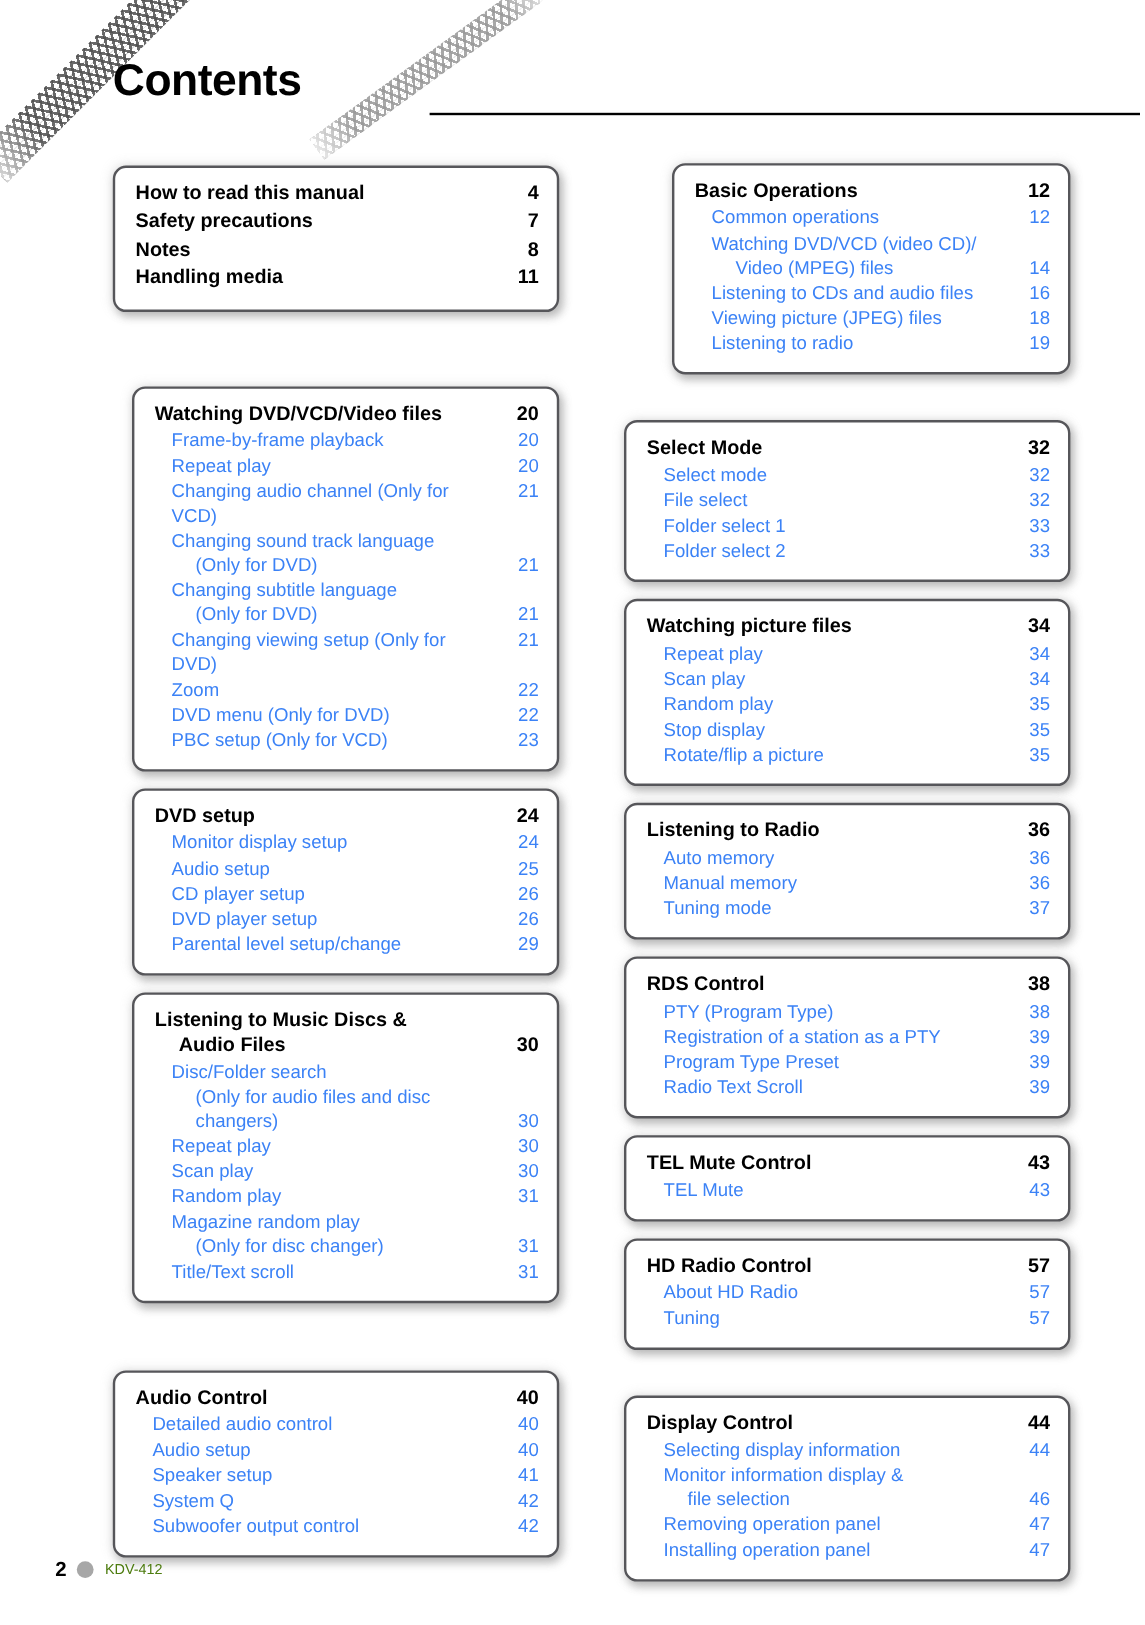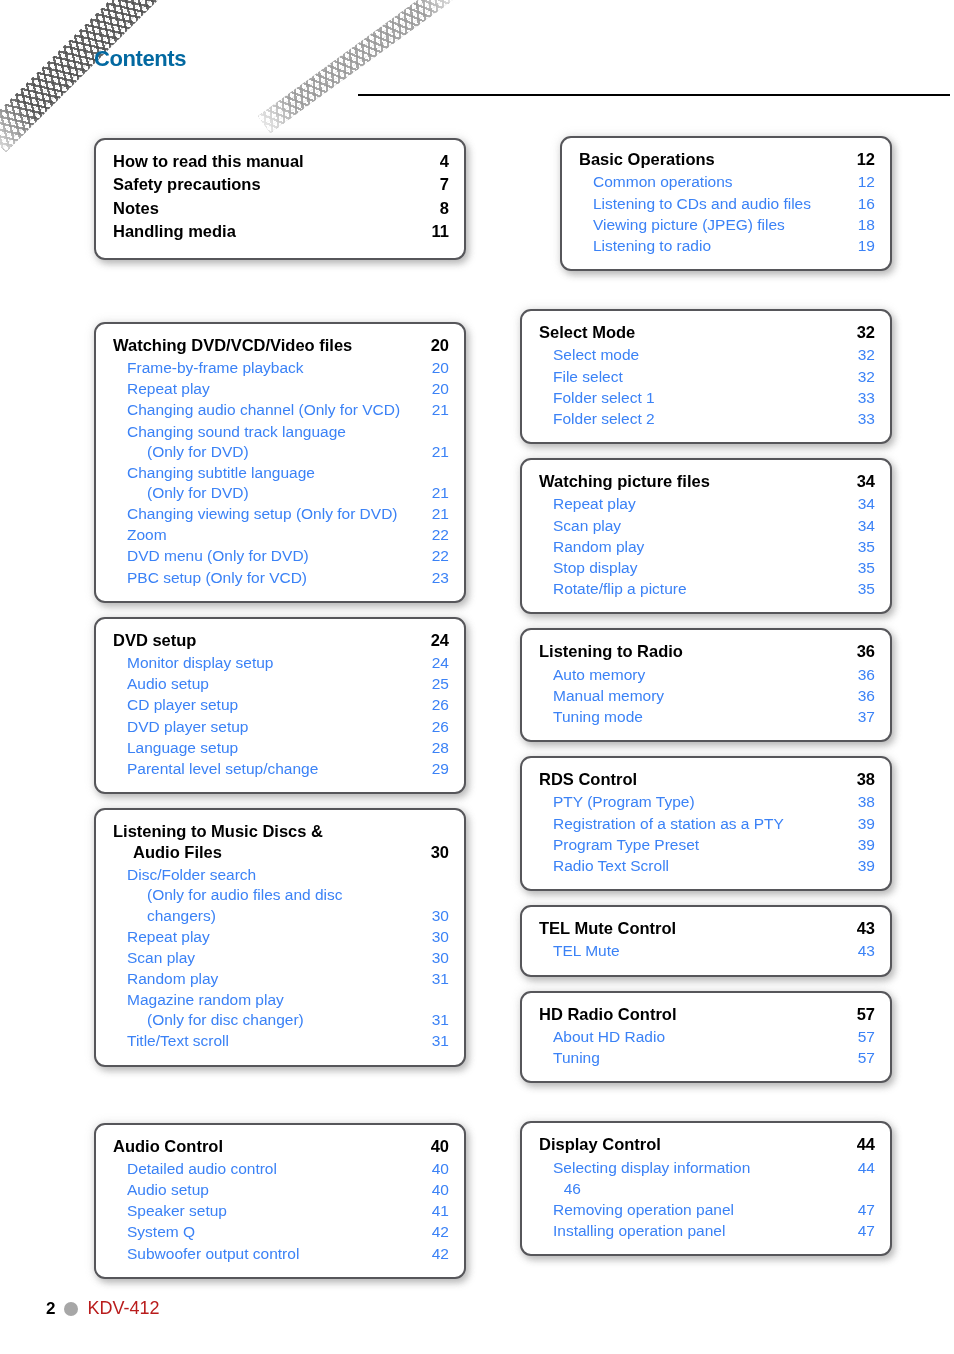--- a/index.html
+++ b/index.html
@@ -61,24 +61,24 @@
     position: absolute; inset: 0;
     background: linear-gradient(to right,
       rgba(255,255,255,0.75) 0%, rgba(255,255,255,0) 16%,
       rgba(255,255,255,0) 84%, rgba(255,255,255,0.75) 100%);
     pointer-events: none;
   }
 
   #contents-title {
     position: absolute;
     left: 94px; top: 46px;
-    font-size: 22px;
+    font-size: 37px;
     font-weight: bold;
     letter-spacing: -0.4px;
-    color: #0369a1;
+    color: #000000;
   }
   #header-rule {
     position: absolute;
     left: 358px; top: 94px;
     width: 592px; height: 0;
     border-top: 2.2px solid #000000;
   }
 
   
   .column {
@@ -156,22 +156,22 @@
     font-weight: bold;
     color: #000000;
   }
   #footer-dot {
     width: 14px; height: 14px;
     border-radius: 50%;
     background: #a7a7a7;
     display: inline-block;
   }
   #footer-model {
-    font-size: 18px;
-    color: #b91c1c;
+    font-size: 12px;
+    color: #4d7c0f;
   }
 </style>
 </head>
 <body>
 
 <div id="header">
   <div class="braid" id="braid-1">
     <div class="braid-tex"></div>
   </div>
   <div class="braid" id="braid-2">
@@ -195,21 +195,21 @@
         <div class="entry row-main">
           <div class="entry-title">Notes</div>
           <div class="entry-page">8</div>
         </div>
         <div class="entry row-main">
           <div class="entry-title">Handling media</div>
           <div class="entry-page">11</div>
         </div>
       </div>
     </div>
-    <div class="group" style="margin-bottom: 56px;">
+    <div class="group" style="margin-bottom: 56px; margin-left: 16px;">
       <div class="toc-box">
         <div class="entry row-main">
           <div class="entry-title">Watching DVD/VCD/Video files</div>
           <div class="entry-page">20</div>
         </div>
         <div class="entry row-sub">
           <div class="entry-title">Frame-by-frame playback</div>
           <div class="entry-page">20</div>
         </div>
         <div class="entry row-sub">
@@ -258,24 +258,20 @@
           <div class="entry-title">Audio setup</div>
           <div class="entry-page">25</div>
         </div>
         <div class="entry row-sub">
           <div class="entry-title">CD player setup</div>
           <div class="entry-page">26</div>
         </div>
         <div class="entry row-sub">
           <div class="entry-title">DVD player setup</div>
           <div class="entry-page">26</div>
-        </div>
-        <div class="entry row-sub">
-          <div class="entry-title">Language setup</div>
-          <div class="entry-page">28</div>
         </div>
         <div class="entry row-sub">
           <div class="entry-title">Parental level setup/change</div>
           <div class="entry-page">29</div>
         </div>
       </div>
       <div class="toc-box">
         <div class="entry row-main two-line">
           <div class="entry-title">Listening to Music Discs &amp;<span class="cont-line">Audio Files</span></div>
           <div class="entry-page" style="align-self: flex-end;">30</div>
@@ -340,20 +336,24 @@
       <div class="toc-box">
         <div class="entry row-main">
           <div class="entry-title">Basic Operations</div>
           <div class="entry-page">12</div>
         </div>
         <div class="entry row-sub">
           <div class="entry-title">Common operations</div>
           <div class="entry-page">12</div>
         </div>
         <div class="entry row-sub">
+          <div class="entry-title">Watching DVD/VCD (video CD)/<span class="cont-line">Video (MPEG) files</span></div>
+          <div class="entry-page" style="align-self: flex-end;">14</div>
+        </div>
+        <div class="entry row-sub">
           <div class="entry-title">Listening to CDs and audio files</div>
           <div class="entry-page">16</div>
         </div>
         <div class="entry row-sub">
           <div class="entry-title">Viewing picture (JPEG) files</div>
           <div class="entry-page">18</div>
         </div>
         <div class="entry row-sub">
           <div class="entry-title">Listening to radio</div>
           <div class="entry-page">19</div>
@@ -478,20 +478,21 @@
       <div class="toc-box">
         <div class="entry row-main">
           <div class="entry-title">Display Control</div>
           <div class="entry-page">44</div>
         </div>
         <div class="entry row-sub">
           <div class="entry-title">Selecting display information</div>
           <div class="entry-page">44</div>
         </div>
         <div class="entry row-sub">
+          <div class="entry-title">Monitor information display &amp;<span class="cont-line">file selection</span></div>
           <div class="entry-page" style="align-self: flex-end; text-align: right;">46</div>
         </div>
         <div class="entry row-sub">
           <div class="entry-title">Removing operation panel</div>
           <div class="entry-page">47</div>
         </div>
         <div class="entry row-sub">
           <div class="entry-title">Installing operation panel</div>
           <div class="entry-page">47</div>
         </div>

